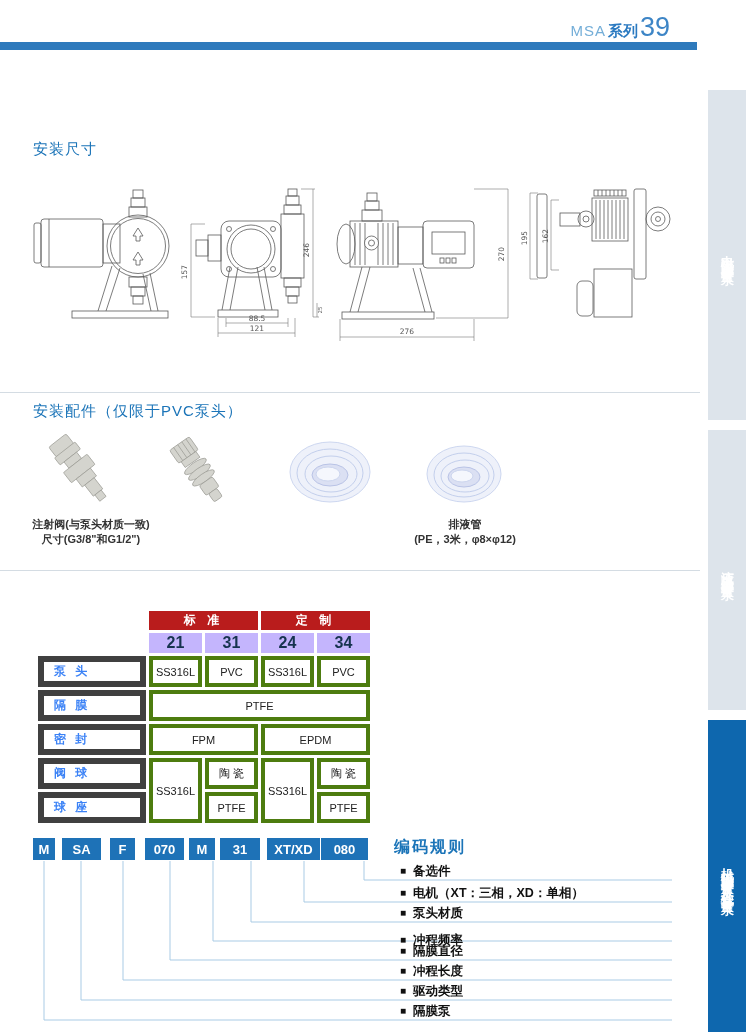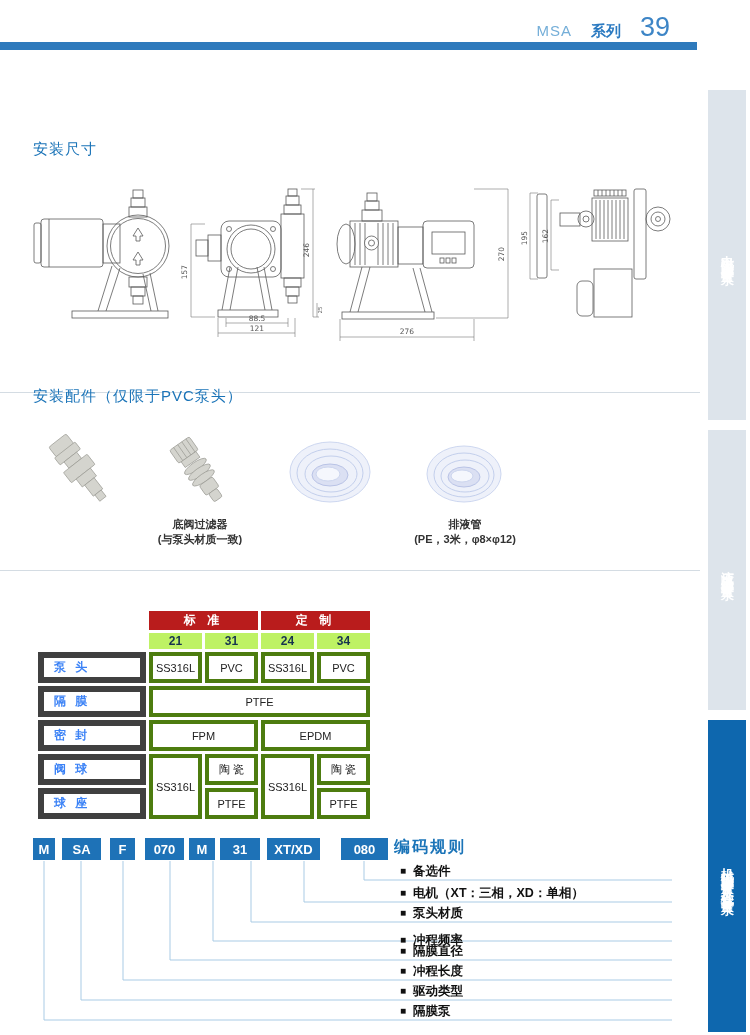--- a/index.html
+++ b/index.html
@@ -1,54 +1,54 @@
 <!DOCTYPE html>
 <html><head>
 <meta charset="utf-8">
 <style>
   html,body{margin:0;padding:0;background:#fff;}
   .page{position:relative;width:750px;height:1035px;background:#fff;overflow:hidden;
         font-family:"Liberation Sans","DejaVu Sans",sans-serif;}
   
-  .series-header{position:absolute;top:12px;right:80px;display:flex;align-items:baseline;gap:19px;}
+  .series-header{position:absolute;top:12px;right:80px;display:flex;align-items:baseline;gap:2px;}
   .series-code{font-size:15px;color:#74aed8;letter-spacing:1px;}
   .series-word{font-size:15px;color:#2b7ac1;font-weight:bold;}
   .page-number{font-size:27px;color:#3d85c6;font-weight:300;}
   .top-bar{position:absolute;left:0;top:42px;width:697px;height:8px;background:#2e7abc;}
   .sep{position:absolute;left:0;width:700px;height:1px;background:#d4dce3;}
   .sep1{top:392px;}.sep2{top:570px;}
   
   .sec-title{position:absolute;font-size:15px;font-weight:normal;color:#1b74b8;letter-spacing:1px;}
   .t-dims{left:33px;top:140px;}
-  .t-acc{left:33px;top:387px;}
+  .t-acc{left:33px;top:402px;}
   
   .gfx{position:absolute;left:0;top:0;width:750px;height:1035px;pointer-events:none;}
   svg text{font-family:"DejaVu Sans",sans-serif;fill:#555;}
   
   .cap{position:absolute;text-align:center;color:#333;font-size:11px;line-height:15px;font-weight:600;}
   
   .mat-table{position:absolute;left:35px;top:608px;border-collapse:separate;border-spacing:3px;}
   .mat-table td{height:13px;text-align:center;vertical-align:middle;padding:1px 2px;}
   .t-empty{border:none;}
   .t-group{background:#b91c1c;color:#fff;font-weight:bold;font-size:12px;letter-spacing:4px;}
-  .t-sub{background:#bef264;color:#16334f;font-weight:bold;font-size:12px;}
+  .t-sub{background:#c4b5fd;color:#16334f;font-weight:bold;font-size:16px;}
   .t-label{border:6px solid #404040;font-size:12px;color:#3b82f6;text-align:left !important;
            padding-left:10px !important;letter-spacing:3px;font-weight:700;}
   .t-cell{border:4px solid #4d7c0f;font-size:11px;color:#222;}
   
   .code-row{position:absolute;left:33px;top:838px;display:flex;align-items:center;}
   .code-box{background:#1e72b7;color:#fff;font-weight:bold;font-size:13px;height:22px;
             display:flex;align-items:center;justify-content:center;flex:0 0 auto;}
   .code-box:nth-child(1){width:22px;margin-right:7px;}
   .code-box:nth-child(2){width:39px;margin-right:9px;}
   .code-box:nth-child(3){width:25px;margin-right:10px;}
   .code-box:nth-child(4){width:39px;margin-right:5px;}
   .code-box:nth-child(5){width:26px;margin-right:5px;}
   .code-box:nth-child(6){width:40px;margin-right:7px;}
-  .code-box:nth-child(7){width:53px;margin-right:21px;}
+  .code-box:nth-child(7){width:53px;margin-right:1px;}
   .code-box:nth-child(8){width:47px;}
   .coding-title{position:absolute;left:394px;top:837px;font-size:16px;font-weight:bold;color:#1b74b8;letter-spacing:2px;}
   .code-label{position:absolute;left:400px;font-size:12.5px;color:#111;font-weight:600;white-space:nowrap;}
   .code-label .bullet{font-size:10px;margin-right:7px;position:relative;top:-1px;}
   .cl1{top:863px;}.cl2{top:885px;}.cl3{top:905px;}.cl4{top:924px;margin-top:8px;}
   .cl5{top:943px;}.cl6{top:963px;}.cl7{top:983px;}.cl8{top:1003px;}
   
   .side-tab{position:absolute;left:708px;width:38px;display:flex;align-items:center;justify-content:center;}
   .side-tab .vtxt{writing-mode:vertical-rl;text-orientation:upright;color:#fff;font-weight:bold;
                   font-size:13px;letter-spacing:3px;}
@@ -213,23 +213,23 @@
       <path d="M304,861 V902 H672"></path>
       <path d="M251,861 V922 H672"></path>
       <path d="M213,861 V941 H672"></path>
       <path d="M170,861 V960 H672"></path>
       <path d="M123,861 V980 H672"></path>
       <path d="M81,861 V1000 H672"></path>
       <path d="M44,861 V1020 H672"></path>
     </g>
   </svg>
 
-  <div class="cap" style="left:130px;top:517px;width:140px;">
-    <div>底阀过滤器</div>
-    <div>(与泵头材质一致)</div>
+  <div class="cap" style="left:15px;top:517px;width:152px;">
+    <div>注射阀(与泵头材质一致)</div>
+    <div>尺寸(G3/8"和G1/2")</div>
   </div>
   <div class="cap" style="left:390px;top:517px;width:150px;">
     <div>排液管</div>
     <div>(PE，3米，φ8×φ12)</div>
   </div>
 
   <table class="mat-table">
     <colgroup>
         <col style="width:108px">
         <col style="width:53px">

